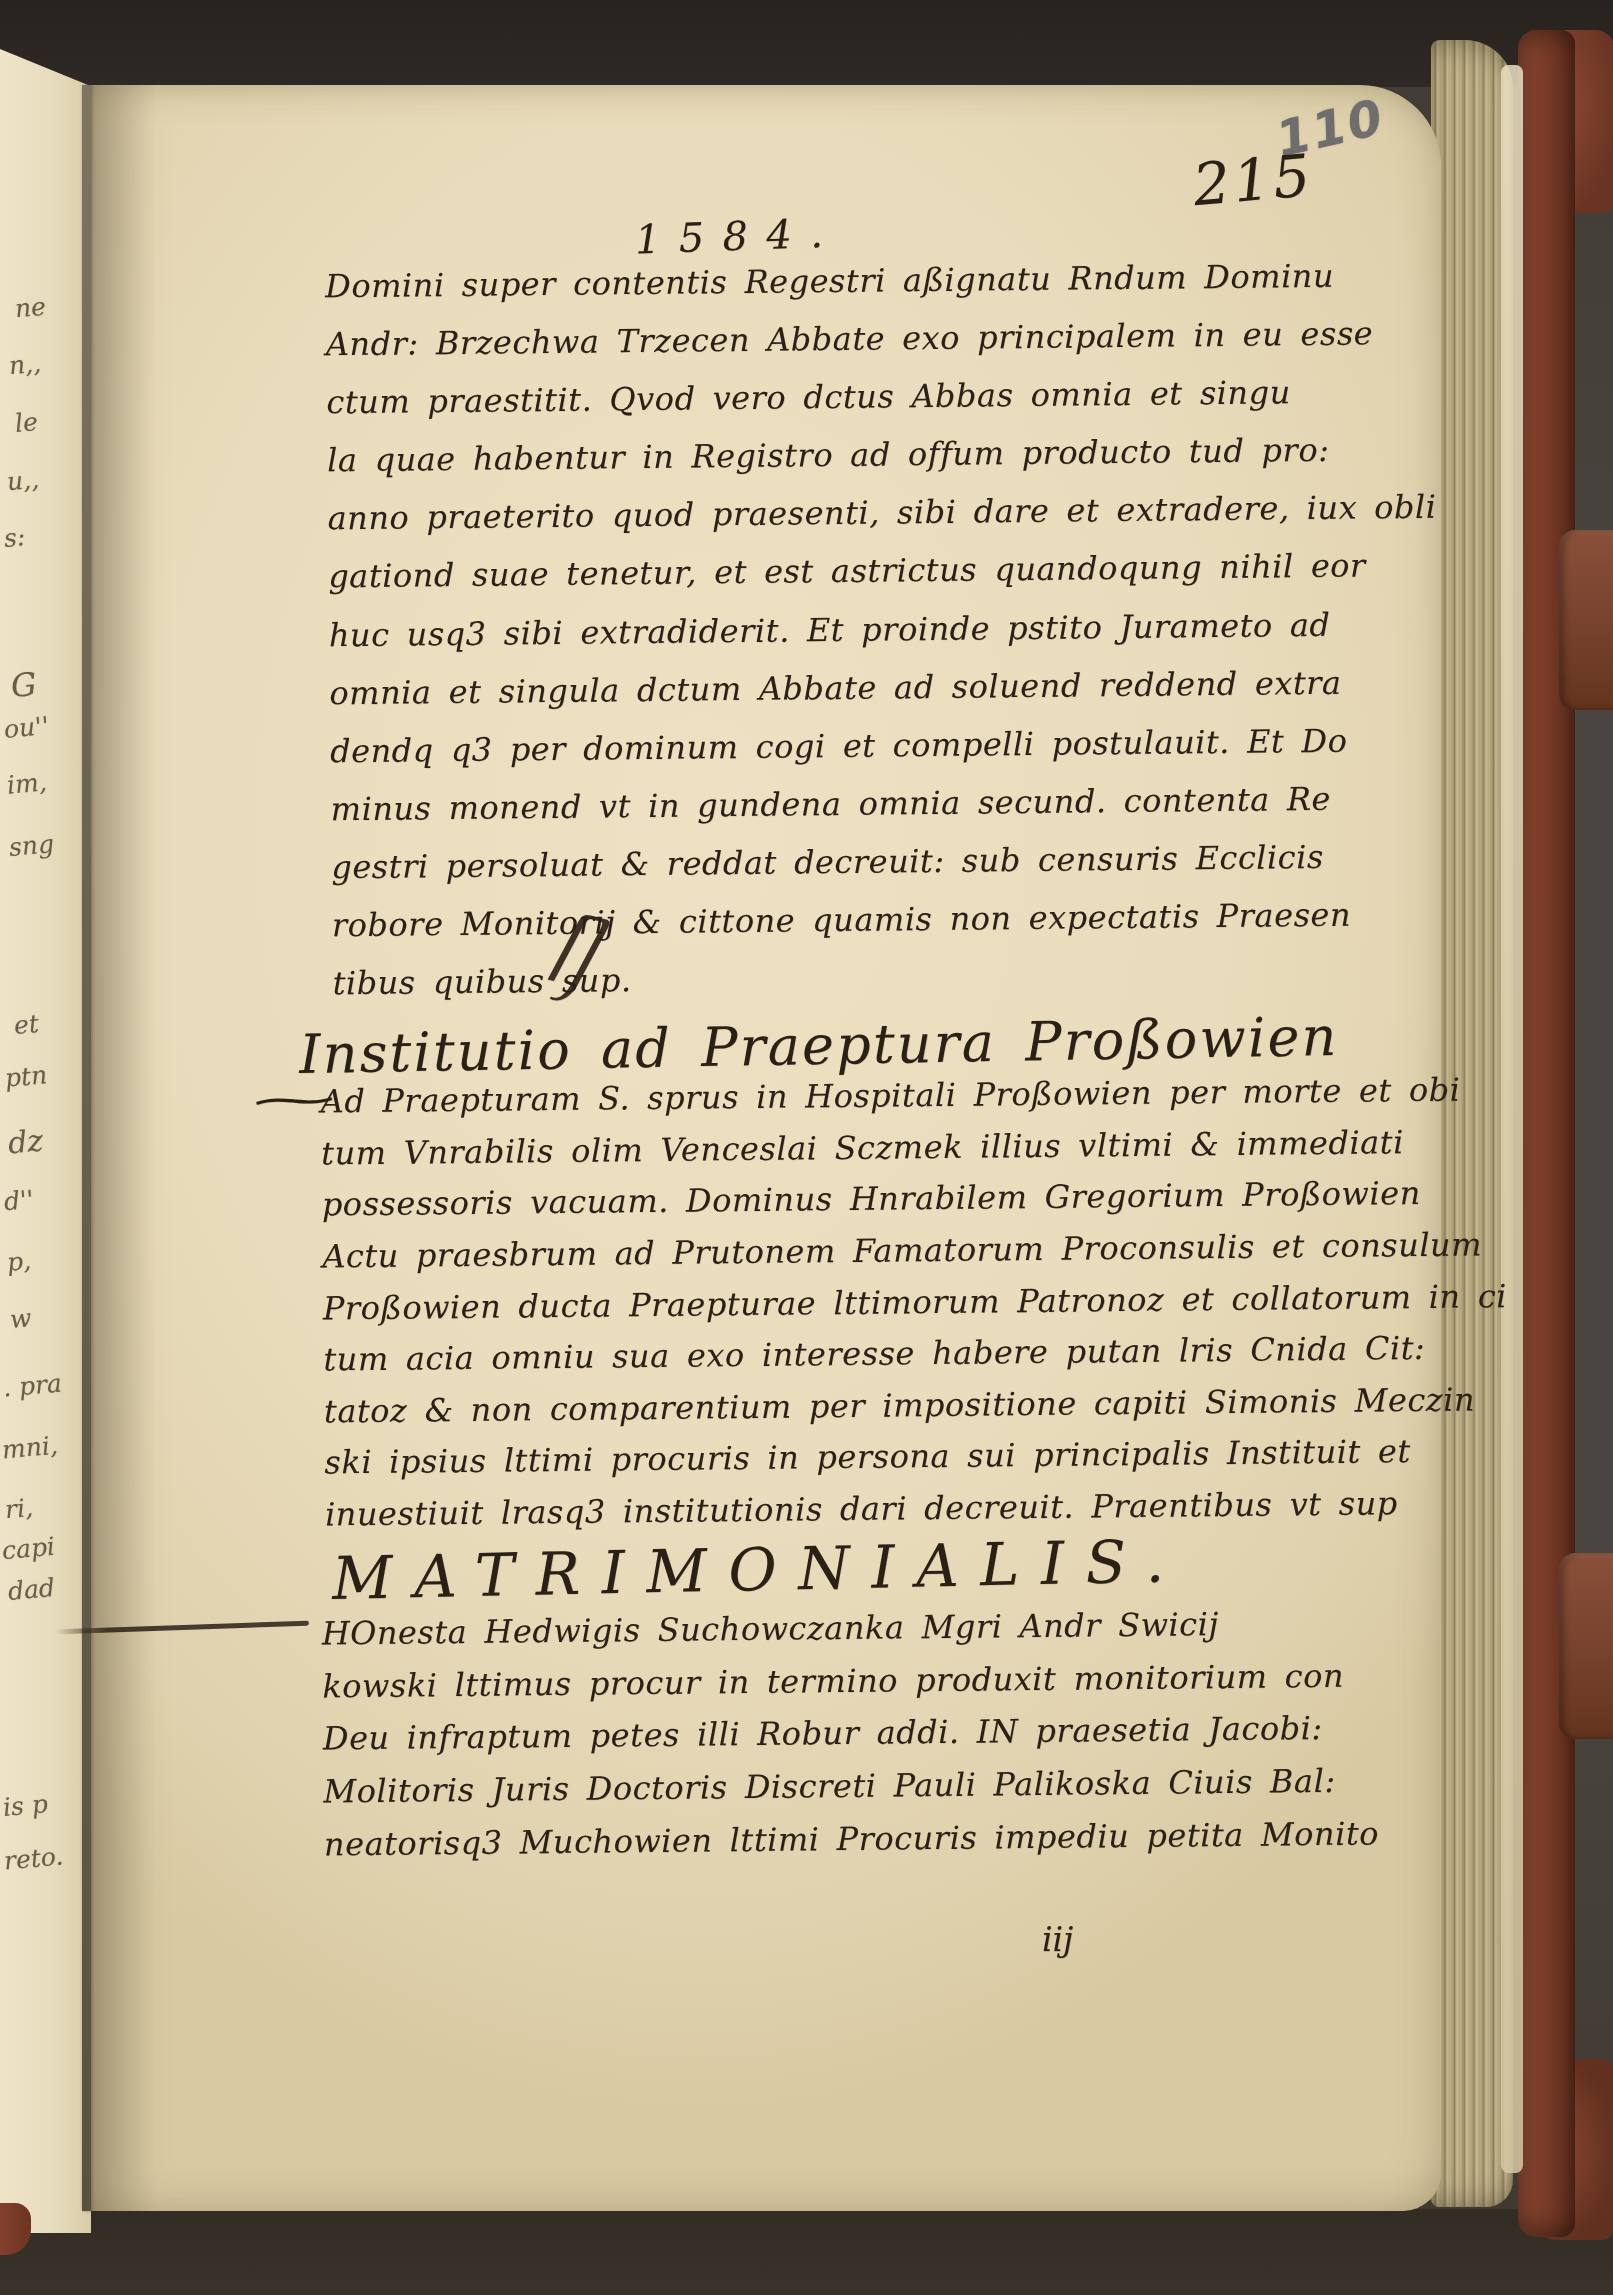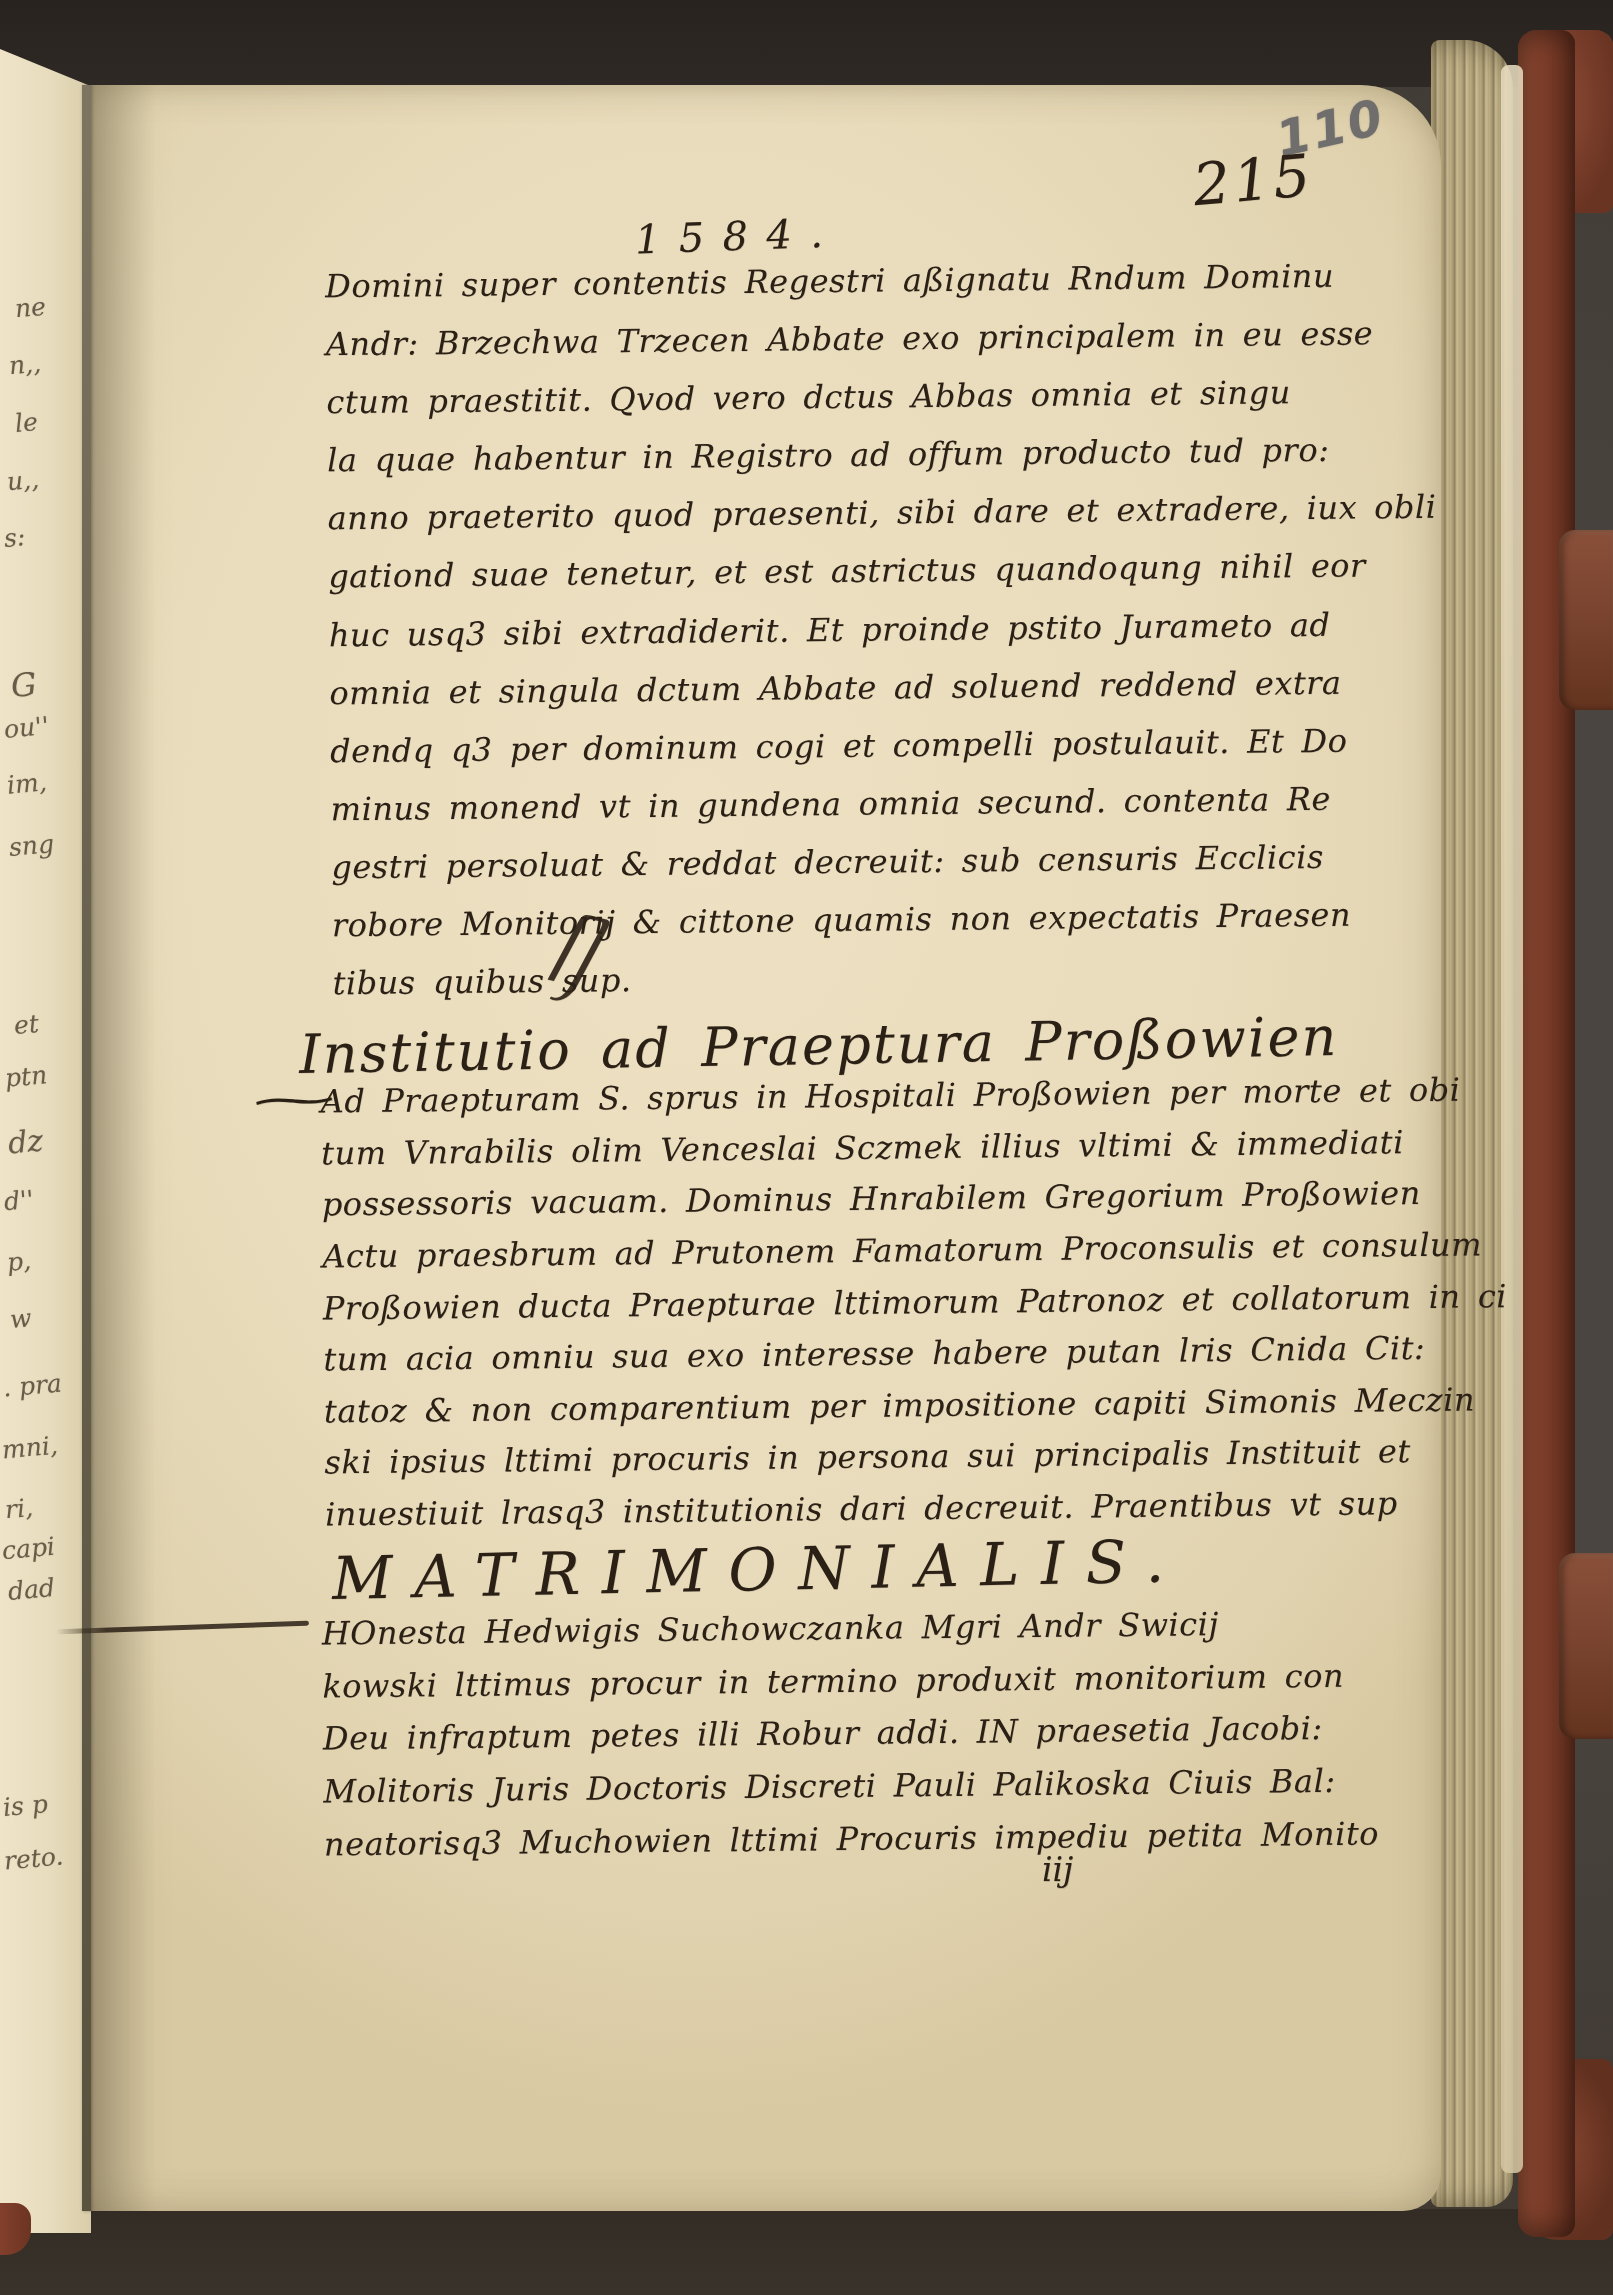--- a/index.html
+++ b/index.html
@@ -82,21 +82,21 @@
     letter-spacing:2.2px;word-spacing:9.7px;transform:rotate(-1deg);}
   .heading-matrimonialis{position:absolute;left:332px;top:1535px;font-size:59px;
     letter-spacing:21.5px;transform:rotate(-1.2deg);font-style:italic;}
 
   .pagenum-ink{position:absolute;left:1193px;top:146px;font-size:58px;
     transform:rotate(-5deg);letter-spacing:3.2px;}
   .pagenum-pencil{position:absolute;left:1276px;top:100px;font-size:49px;
     color:#6f6e6c;font-family:"DejaVu Sans",sans-serif;font-style:italic;font-weight:bold;
     transform:rotate(-13deg);letter-spacing:2.2px;text-shadow:0 0 1.6px rgba(110,110,108,.6);}
 
-  .catchword{position:absolute;left:1042px;top:1850px;font-size:33px;}
+  .catchword{position:absolute;left:1042px;top:1920px;font-size:33px;}
   .flourish-p2{position:absolute;left:243px;top:1079px;font-size:38px;
     transform:scaleX(3.2) rotate(-4deg);transform-origin:left center;}
   .flourish-p3{position:absolute;left:56px;top:1625px;width:253px;height:5.4px;
     background:linear-gradient(90deg,rgba(43,32,21,.0),rgba(43,32,21,.85) 20%,rgba(43,32,21,.85));
     border-radius:3.2px;transform:rotate(-2deg);}
   .flourish-sup{position:absolute;left:549px;top:909px;font-size:81px;
     transform:rotate(14deg);opacity:.9;}
 </style>
 </head>
 <body>

